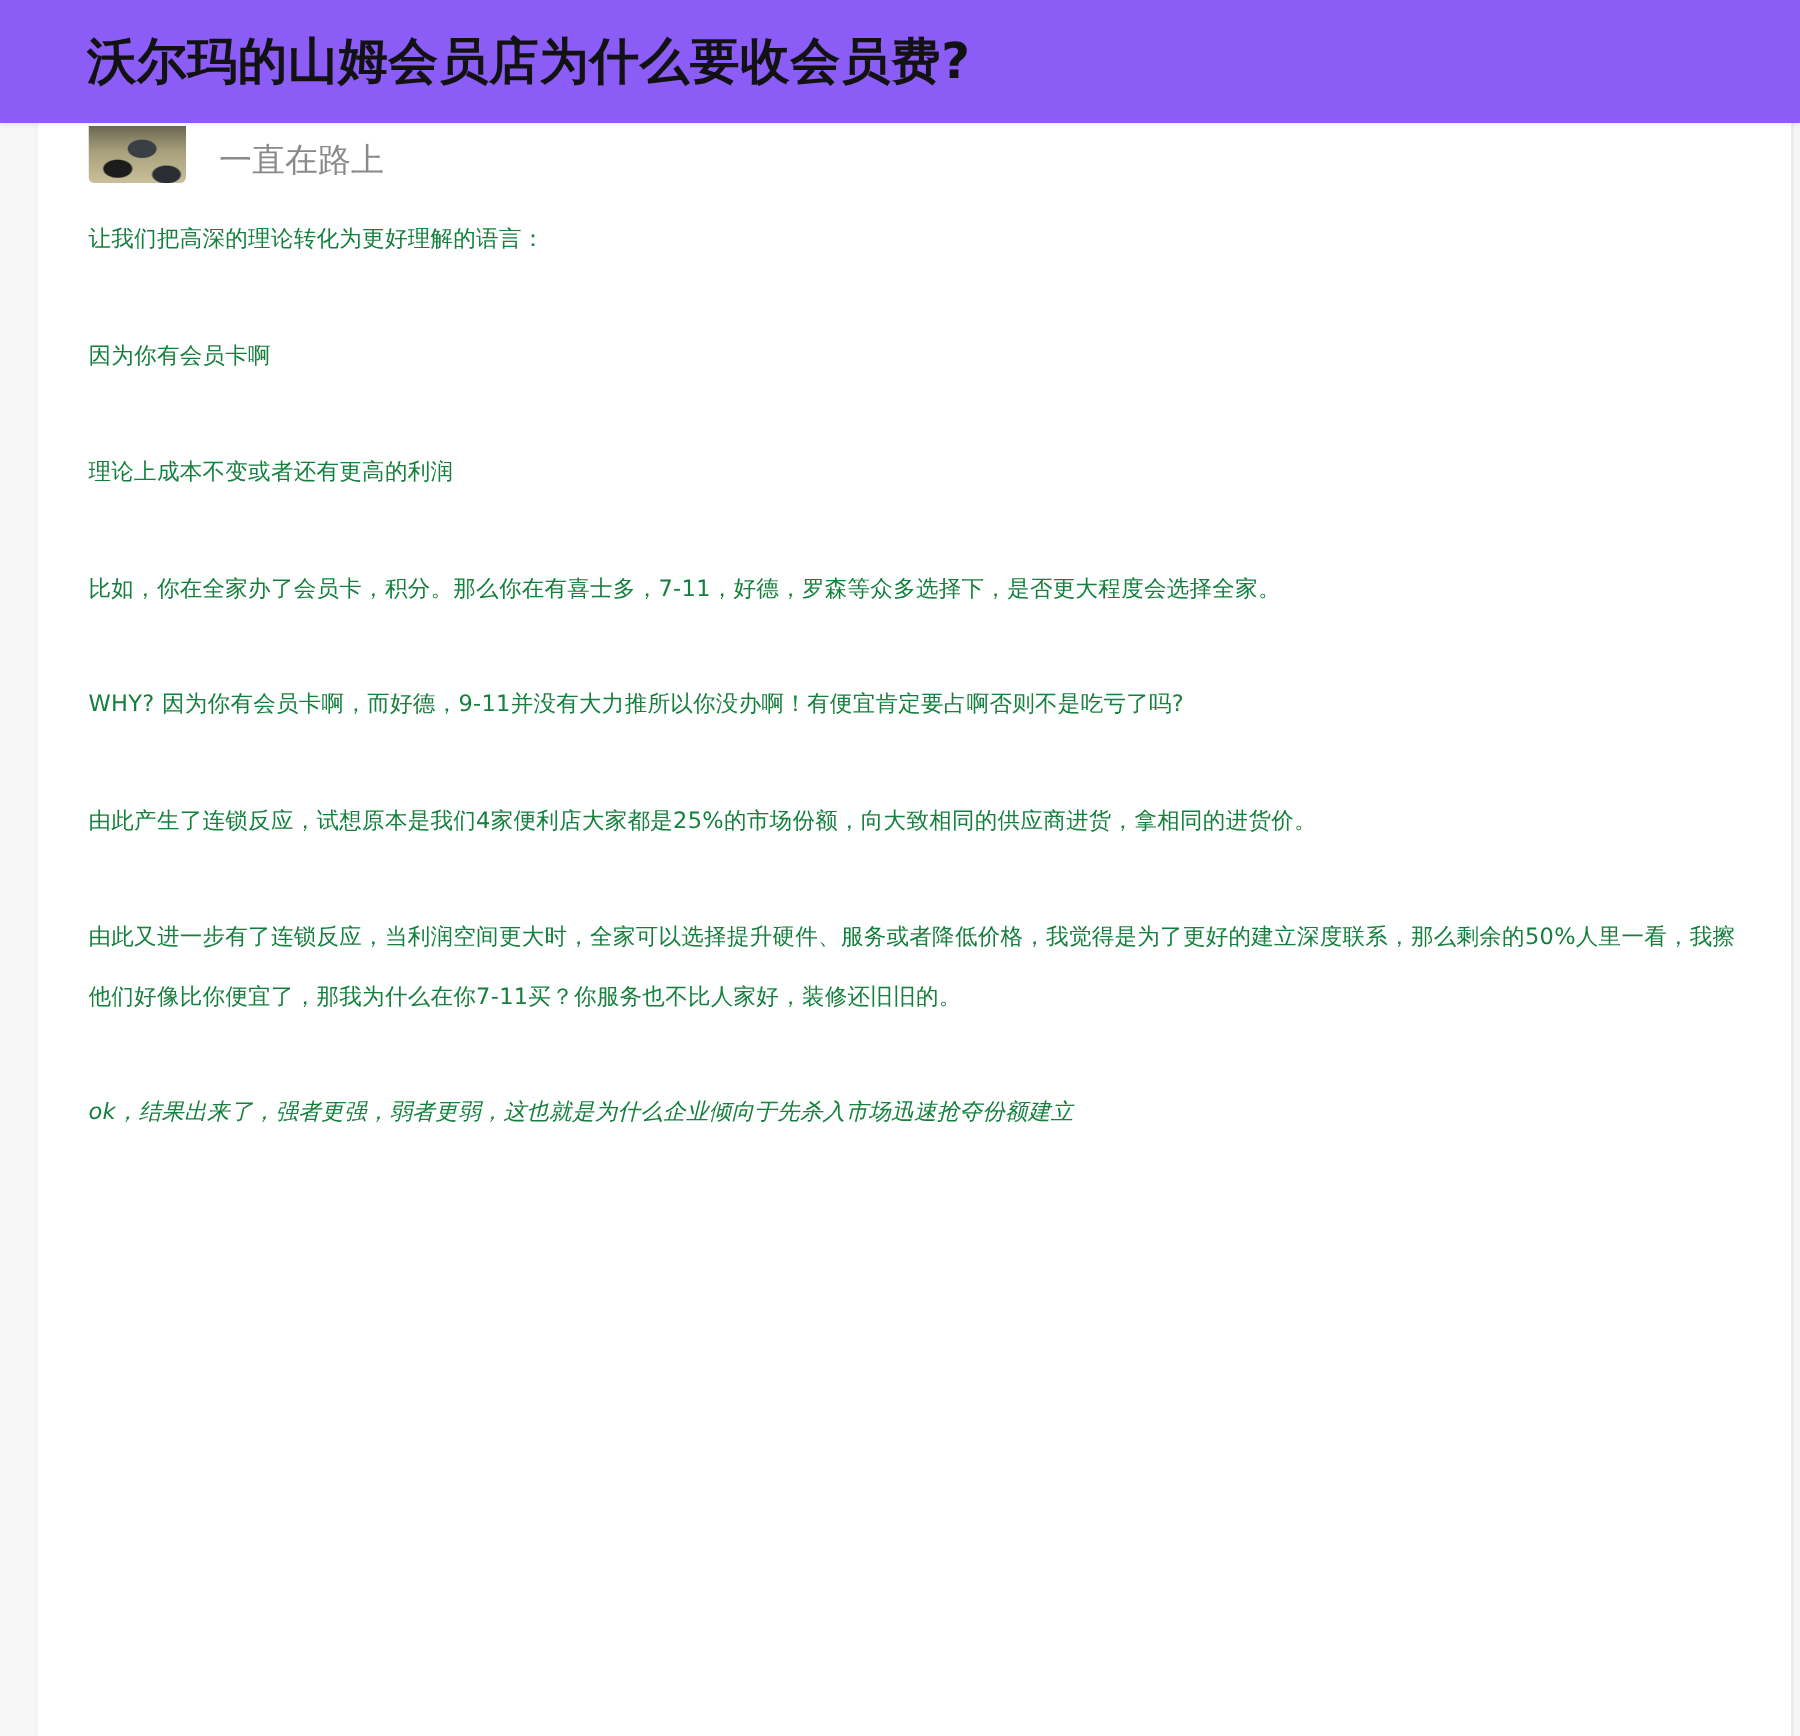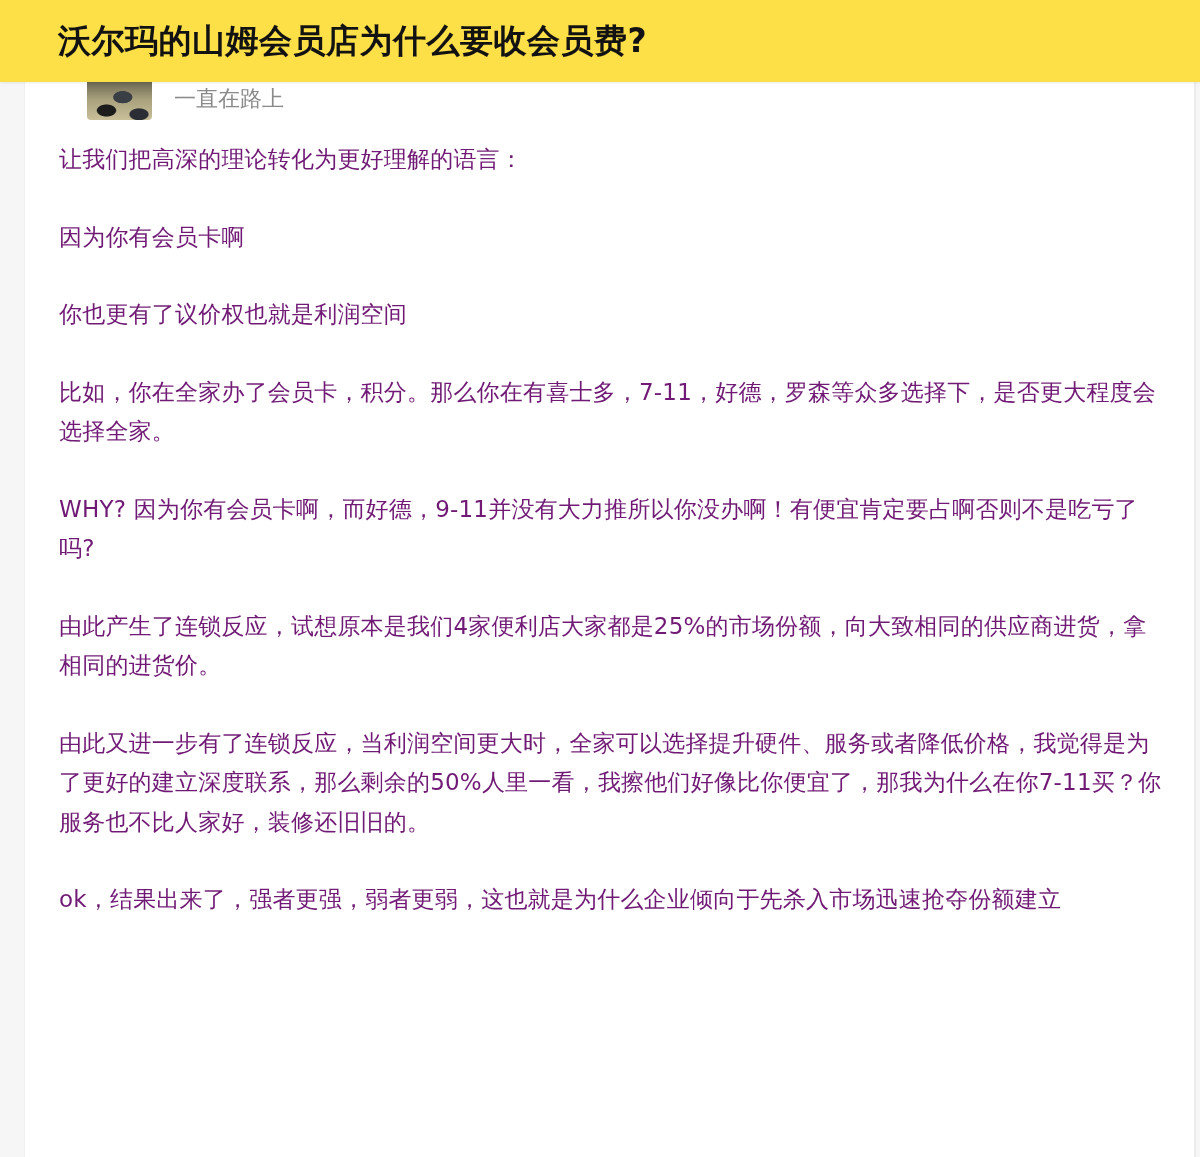--- a/index.html
+++ b/index.html
@@ -9,21 +9,21 @@
       overflow: hidden;
       background: #f6f6f6;
       font-family: "DejaVu Sans", "Liberation Sans", sans-serif;
       color: #1a1a1a;
     }
     .header {
       position: absolute;
       left: 0; top: 0;
       width: 1200px;
       height: 82px;
-      background: #fde047;
+      background: #8b5cf6;
       box-shadow: 0 1px 3px rgba(0,0,0,0.08);
       z-index: 5;
       padding-left: 37px;
     }
     .header .title {
       position: absolute;
       left: 58px;
       top: 16px;
       font-size: 33px;
       font-weight: bold;
@@ -42,22 +42,21 @@
       border-left: 1px solid #efefef;
       border-right: 2px solid #ececec;
       overflow: hidden;
     }
     .author {
       position: absolute;
       left: 34px;
       top: 0px;
       height: 40px;
       display: flex;
-      align-items: flex-start;
-      margin-left: 28px;
+      align-items: flex-end;
     }
     .avatar {
       width: 65px;
       height: 38px;
       border-radius: 0 0 4px 4px;
       background:
         radial-gradient(ellipse at 30% 75%, #1c1c1c 0 14%, transparent 16%),
         radial-gradient(ellipse at 55% 40%, #3a3f46 0 18%, transparent 20%),
         radial-gradient(ellipse at 80% 85%, #2a2e34 0 12%, transparent 14%),
         linear-gradient(180deg, #6b6752 0%, #a8a07c 45%, #c9c09a 100%);
@@ -70,46 +69,47 @@
       color: #8a8a8a;
       white-space: nowrap;
     }
     .content {
       position: absolute;
       left: 34px;
       top: 58px;
       width: 1110px;
     }
     .para {
-      font-size: 23px;
+      font-size: 15px;
       line-height: 39.5px;
-      color: #701a75;
+      color: #15803d;
       margin-bottom: 38px;
       letter-spacing: 0.2px;
     }
     .para.clip {
       margin-bottom: 0;
+      font-style: italic;
     }
   </style>
 </head>
 <body>
 
 <div class="header">
   <h1 class="title">沃尔玛的山姆会员店为什么要收会员费?</h1>
 </div>
 
 <div class="card">
   <div class="author">
     <div class="avatar"></div>
     <span class="author-name">一直在路上</span>
   </div>
 
   <div class="content">
     <p class="para">让我们把高深的理论转化为更好理解的语言：</p>
     <p class="para">因为你有会员卡啊</p>
-    <p class="para">你也更有了议价权也就是利润空间</p>
+    <p class="para">理论上成本不变或者还有更高的利润</p>
     <p class="para">比如，你在全家办了会员卡，积分。那么你在有喜士多，7-11，好德，罗森等众多选择下，是否更大程度会选择全家。</p>
     <p class="para">WHY? 因为你有会员卡啊，而好德，9-11并没有大力推所以你没办啊！有便宜肯定要占啊否则不是吃亏了吗?</p>
     <p class="para">由此产生了连锁反应，试想原本是我们4家便利店大家都是25%的市场份额，向大致相同的供应商进货，拿相同的进货价。</p>
     <p class="para">由此又进一步有了连锁反应，当利润空间更大时，全家可以选择提升硬件、服务或者降低价格，我觉得是为了更好的建立深度联系，那么剩余的50%人里一看，我擦他们好像比你便宜了，那我为什么在你7-11买？你服务也不比人家好，装修还旧旧的。</p>
     <p class="para clip">ok，结果出来了，强者更强，弱者更弱，这也就是为什么企业倾向于先杀入市场迅速抢夺份额建立</p>
   </div>
 </div>
 
 </body></html>

